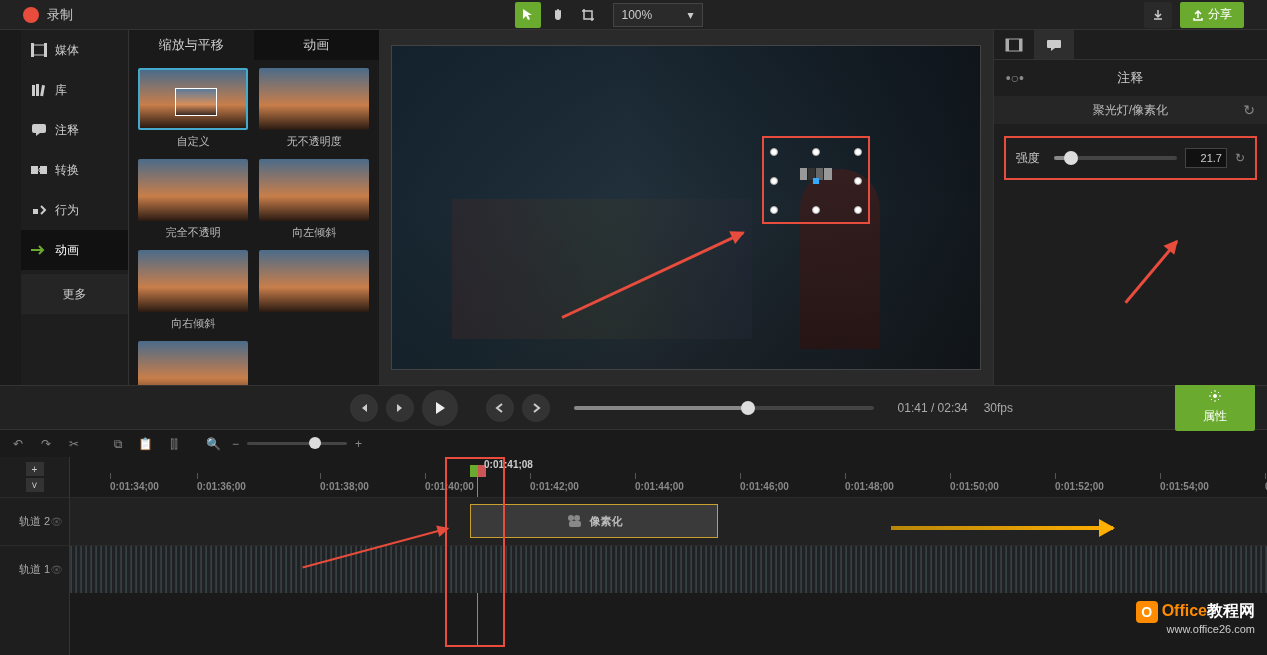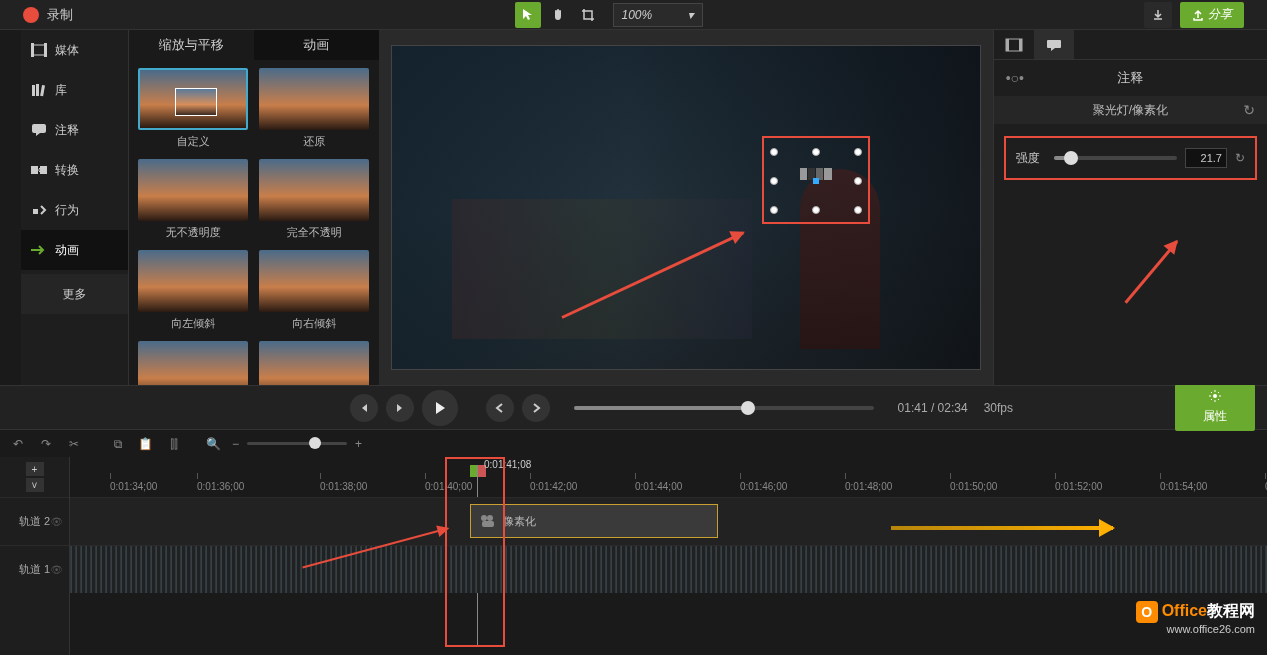--- a/index.html
+++ b/index.html
@@ -2,25 +2,25 @@
 <html><head>
   <meta charset="utf-8">
   <style>
     * { margin: 0; padding: 0; box-sizing: border-box; font-family: "Microsoft YaHei", Arial, sans-serif; }
     body { background: #1a1a1a; color: #ccc; font-size: 12px; width: 1267px; height: 655px; overflow: hidden; position: relative; }
     
     
     .topbar { height: 30px; background: #222; display: flex; align-items: center; padding: 0 23px; border-bottom: 1px solid #333; }
     .rec-btn { width: 16px; height: 16px; border-radius: 50%; background: #e74c3c; margin-right: 8px; }
     .rec-label { font-size: 13px; }
-    .topbar-center { margin-left: auto; margin-right: auto; display: flex; align-items: center; gap: 4px; font-style: italic; }
+    .topbar-center { margin-left: auto; margin-right: auto; display: flex; align-items: center; gap: 4px; }
     .tool-btn { width: 26px; height: 26px; display: flex; align-items: center; justify-content: center; border-radius: 2px; }
     .tool-btn.active { background: #6aaa2e; }
     .zoom-select { background: #2a2a2a; color: #ccc; border: 1px solid #444; padding: 2px 8px; margin-left: 8px; width: 90px; height: 24px; display: flex; align-items: center; justify-content: space-between; }
-    .topbar-right { display: flex; gap: 8px; align-items: center; font-style: italic; }
+    .topbar-right { display: flex; gap: 8px; align-items: center; }
     .dl-btn { width: 28px; height: 26px; background: #2a2a2a; display: flex; align-items: center; justify-content: center; border-radius: 2px; }
     .share-btn { background: #6aaa2e; color: #fff; padding: 4px 12px; border-radius: 2px; display: flex; align-items: center; gap: 4px; height: 26px; }
     
     
     .main { display: flex; height: 355px; }
     
     
     .sidebar { width: 110px; background: #1e1e1e; border-right: 1px solid #333; margin-left: 21px; }
     .side-item { height: 40px; display: flex; align-items: center; padding: 0 10px; gap: 8px; cursor: pointer; font-size: 12px; }
     .side-item.active { background: #111; color: #fff; }
@@ -96,32 +96,32 @@
     .tl-zoom-track { width: 100px; height: 3px; background: #444; position: relative; border-radius: 2px; }
     .tl-zoom-thumb { position: absolute; left: 62%; top: -5px; width: 12px; height: 12px; background: #ddd; border-radius: 50%; }
     
     
     .timeline { height: 198px; background: #1a1a1a; display: flex; position: relative; }
     .tl-left { width: 70px; background: #1e1e1e; border-right: 1px solid #333; }
     .tl-left-top { height: 40px; display: flex; flex-direction: column; align-items: center; justify-content: center; gap: 2px; }
     .tl-left-top .pm { width: 18px; height: 14px; background: #333; display: flex; align-items: center; justify-content: center; font-size: 10px; }
     .tl-track-label { height: 48px; display: flex; align-items: center; justify-content: center; font-size: 11px; color: #aaa; border-top: 1px solid #2a2a2a; position: relative; }
     .tl-track-label .eye { position: absolute; right: 6px; font-size: 10px; color: #555; }
-    .tl-right { flex: 1; position: relative; overflow: hidden; }
+    .tl-right { flex: 1; position: relative; overflow: hidden; font-weight: bold; }
     .tl-ruler { height: 40px; position: relative; }
     .tl-tick { position: absolute; top: 24px; font-size: 10px; color: #888; }
     .tl-tick::before { content: ""; position: absolute; top: -8px; left: 0; width: 1px; height: 6px; background: #555; }
     .tl-playhead-label { position: absolute; top: 2px; left: 414px; font-size: 10px; color: #ccc; }
     .tl-playhead { position: absolute; top: 8px; left: 400px; width: 16px; height: 14px; }
     .tl-playhead-head { position: absolute; top: 0; left: 0; width: 8px; height: 12px; background: #6aaa2e; }
     .tl-playhead-head2 { position: absolute; top: 0; left: 8px; width: 8px; height: 12px; background: #cc5555; }
     .tl-playhead-line { position: absolute; top: 8px; left: 407px; width: 1px; height: 180px; background: #888; }
     .tl-track { height: 48px; border-top: 1px solid #2a2a2a; position: relative; background: #1a1a1a; }
     .tl-track.t2 { background: #222; }
-    .tl-clip { position: absolute; top: 6px; left: 400px; width: 248px; height: 34px; background: #3a3a3a; border: 1px solid #c9a030; display: flex; align-items: center; padding: 0 8px; gap: 6px; }
+    .tl-clip { position: absolute; top: 6px; left: 400px; width: 248px; height: 34px; background: #3a3a3a; border: 1px solid #c9a030; display: flex; align-items: center; padding: 0 8px; gap: 6px; justify-content: center; }
     .tl-clip-label { font-size: 11px; color: #bbb; }
     .tl-waveform { position: absolute; inset: 0; background: repeating-linear-gradient(90deg, rgba(90,110,120,0.3) 0, rgba(90,110,120,0.5) 2px, rgba(50,60,70,0.2) 2px, rgba(50,60,70,0.2) 5px); }
     .tl-redbox1 { position: absolute; top: 0; left: 375px; width: 60px; height: 190px; border: 2px solid #e74c3c; pointer-events: none; }
     .tl-arrow2 { position: absolute; top: 90px; left: 230px; width: 150px; height: 2px; background: #e74c3c; transform: rotate(-15deg); pointer-events: none; }
     .tl-arrow2::after { content: ""; position: absolute; right: -2px; top: -5px; border-left: 12px solid #e74c3c; border-top: 6px solid transparent; border-bottom: 6px solid transparent; }
     .tl-arrow-yellow { position: absolute; top: 21px; left: 420px; width: 222px; height: 4px; background: linear-gradient(90deg, #b8860b, #ffb000); pointer-events: none; }
     .tl-arrow-yellow::after { content: ""; position: absolute; right: -2px; top: -7px; border-left: 16px solid #ffb000; border-top: 9px solid transparent; border-bottom: 9px solid transparent; }
     
     
     .watermark { position: absolute; right: 12px; bottom: 20px; text-align: right; pointer-events: none; }
@@ -234,24 +234,20 @@
           <span>缩放与平移</span>
         </div>
       <div class="media-tab active">
           <span>动画</span>
         </div>
     </div>
     <div class="media-grid">
       <div class="media-item">
         <div class="media-thumb selected zoom"></div>
         <span class="media-label">自定义</span>
-      </div>
-      <div class="media-item">
-        <div class="media-thumb"></div>
-        <span class="media-label">还原</span>
       </div>
       <div class="media-item">
         <div class="media-thumb"></div>
         <span class="media-label">无不透明度</span>
       </div>
       <div class="media-item">
         <div class="media-thumb"></div>
         <span class="media-label">完全不透明</span>
       </div>
       <div class="media-item">

